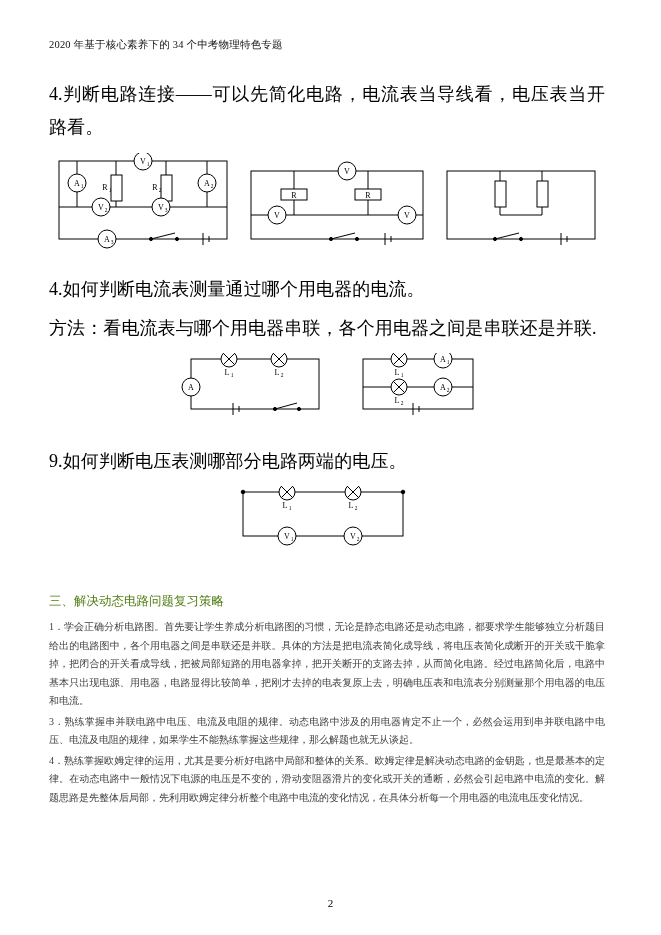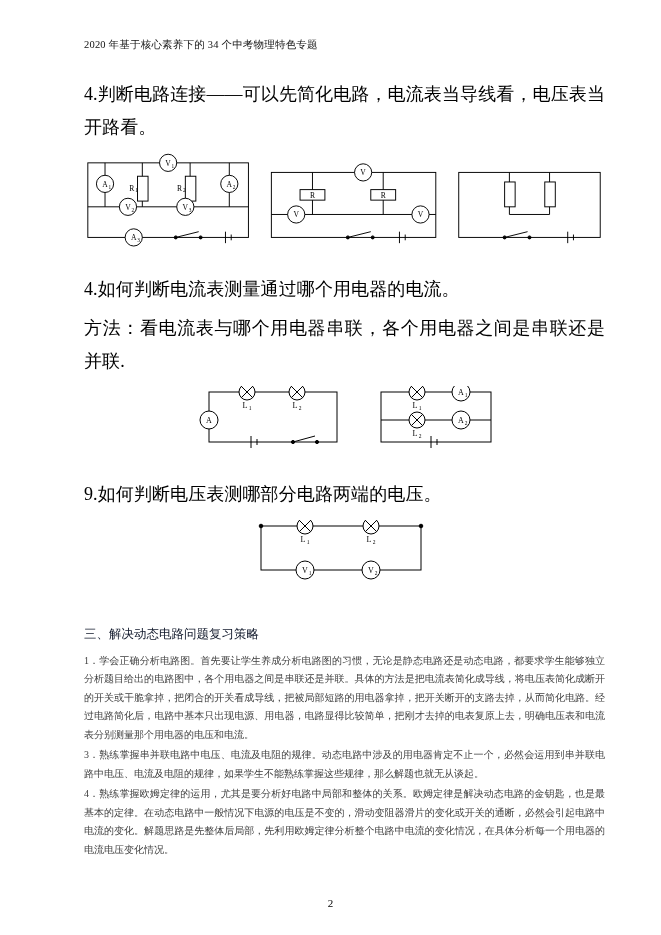--- a/index.html
+++ b/index.html
@@ -13,21 +13,21 @@
     font-family: "Liberation Serif", serif;
     color: #000;
     position: relative;
     overflow: hidden;
   }
   .page {
     position: relative;
     width: 661px;
     height: 935px;
     box-sizing: border-box;
-    padding: 38px 56px 30px 84px;
+    padding: 38px 56px 30px 49px;
   }
   .header {
     font-size: 10.5px;
     font-family: "Liberation Serif", serif;
     letter-spacing: 0.2px;
     margin-bottom: 26px;
     color: #111;
   }
   .para {
     font-size: 18px;
@@ -42,22 +42,21 @@
   .figure {
     margin: 8px 0 10px 0;
     display: flex;
     justify-content: center;
   }
   .figure svg { display: block; }
   .section-title {
     font-size: 12.5px;
     line-height: 1.9;
     margin: 16px 0 4px 0;
-    color: #0f172a;
-    font-family: Liberation Mono, monospace;
+    color: #4d7c0f;
   }
   .numbered {
     font-size: 10px;
     line-height: 1.85;
     text-align: justify;
     margin: 0 0 2px 0;
     color: #404040;
   }
   .footer {
     position: absolute;

